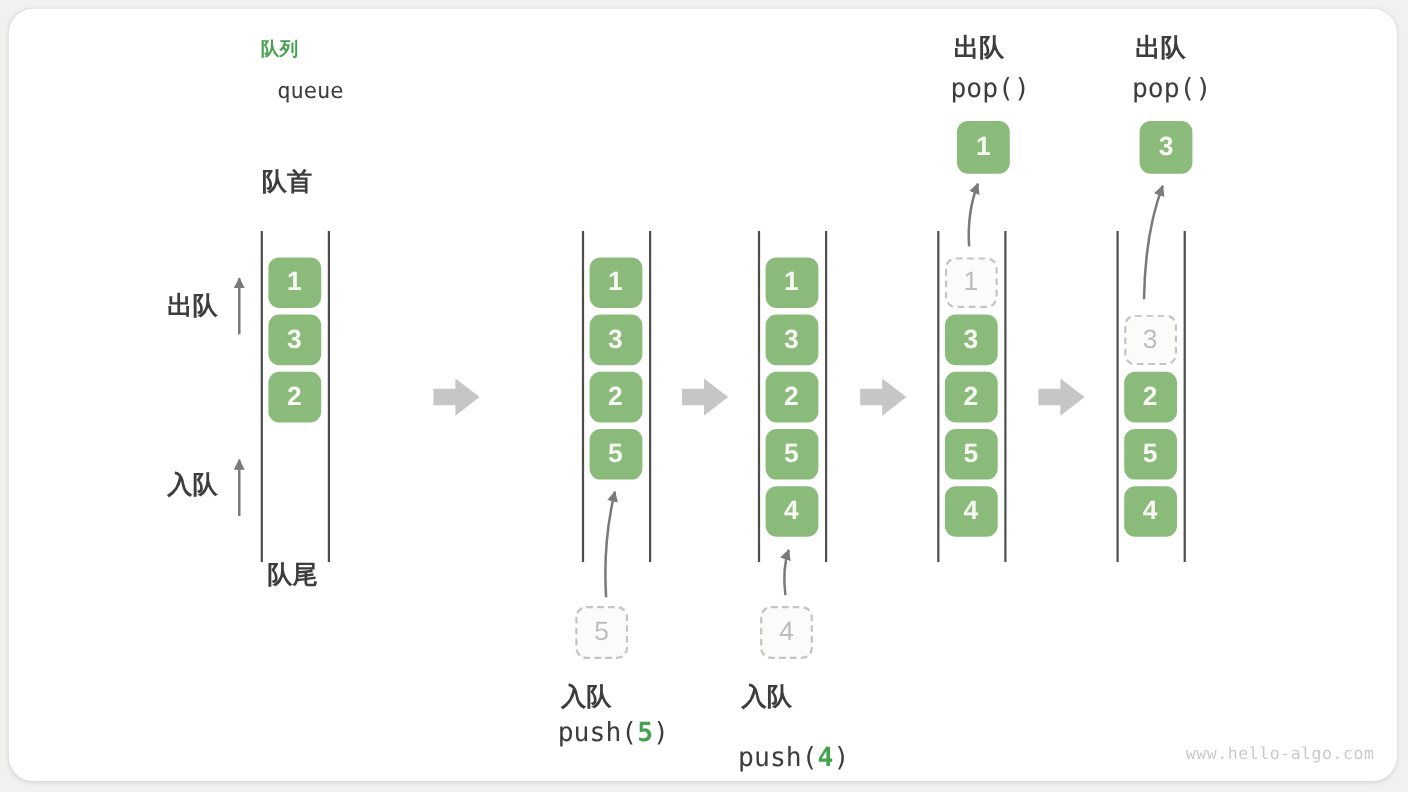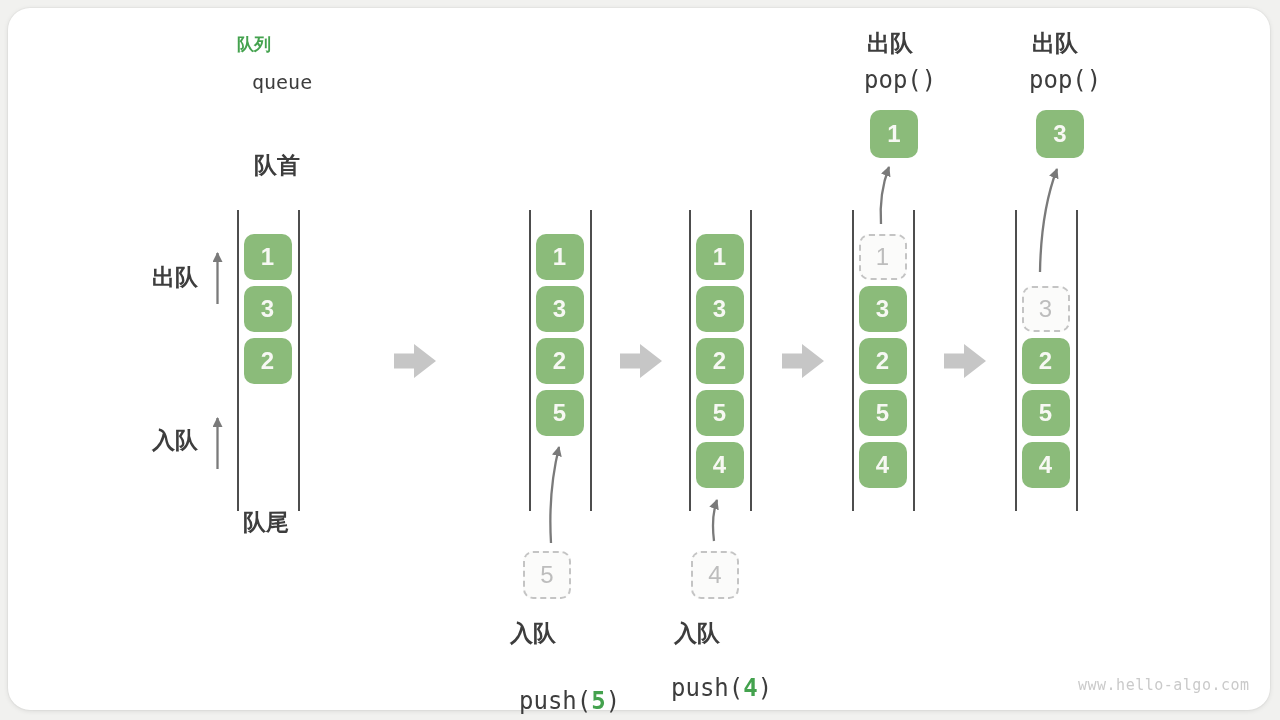--- a/index.html
+++ b/index.html
@@ -24,21 +24,21 @@
     font-weight:400;font-size:24px;line-height:1.15;color:var(--dark,#3d3d3d);white-space:nowrap;
   }
   .title-zh{
     position:absolute;left:237px;top:33px;font-size:17px;font-weight:700;
     color:var(--accent,#44a24e);white-space:nowrap;
   }
   .title-en{
     position:absolute;left:252px;top:70px;font-family:"DejaVu Sans Mono","Liberation Mono",monospace;
     font-size:20px;color:var(--dark,#3d3d3d);white-space:nowrap;
   }
-  .front-label{left:238px;top:152px;margin-left:16px;}
+  .front-label{left:238px;top:152px;}
   .rear-label{left:243px;top:509px;}
   .side-deq{left:152px;top:264px;}
   .side-enq{left:152px;top:427px;}
   .wall{position:absolute;width:1.5px;background:var(--wall,#4d4d4d);}
   .cell{
     position:absolute;width:48px;height:46px;border-radius:10px;box-sizing:border-box;
     background:var(--green,#8bbb7a);color:var(--box-text,#f7f8f3);
     font-family:"Liberation Sans",sans-serif;font-weight:700;font-size:24px;
     display:flex;align-items:center;justify-content:center;
   }
@@ -96,21 +96,21 @@
         </div>
         <div class="group">
           <div class="wall" style="left: 529px; top: 210px; height: 301px;"></div>
           <div class="wall" style="left: 590px; top: 210px; height: 301px;"></div>
           <div class="cell" style="left: 535.5px; top: 234px;">1</div>
           <div class="cell" style="left: 535.5px; top: 286px;">3</div>
           <div class="cell" style="left: 535.5px; top: 338px;">2</div>
           <div class="cell" style="left: 535.5px; top: 390px;">5</div>
           <div class="cell free dashed" style="left: 523px; top: 551px;">5</div>
           <div class="cjk" style="left: 510px; top: 620px;">入队</div>
-          <div class="mono" style="left: 519px; top: 653px; margin-top: 35px;"><span>push(</span><span class="arg-green">5</span><span>)</span></div>
+          <div class="mono" style="left: 507px; top: 653px;"><span>push(</span><span class="arg-green">5</span><span>)</span></div>
         </div>
         <div class="group">
           <div class="wall" style="left: 689px; top: 210px; height: 301px;"></div>
           <div class="wall" style="left: 750px; top: 210px; height: 301px;"></div>
           <div class="cell" style="left: 695.5px; top: 234px;">1</div>
           <div class="cell" style="left: 695.5px; top: 286px;">3</div>
           <div class="cell" style="left: 695.5px; top: 338px;">2</div>
           <div class="cell" style="left: 695.5px; top: 390px;">5</div>
           <div class="cell" style="left: 695.5px; top: 442px;">4</div>
           <div class="cell free dashed" style="left: 691px; top: 551px;">4</div>

